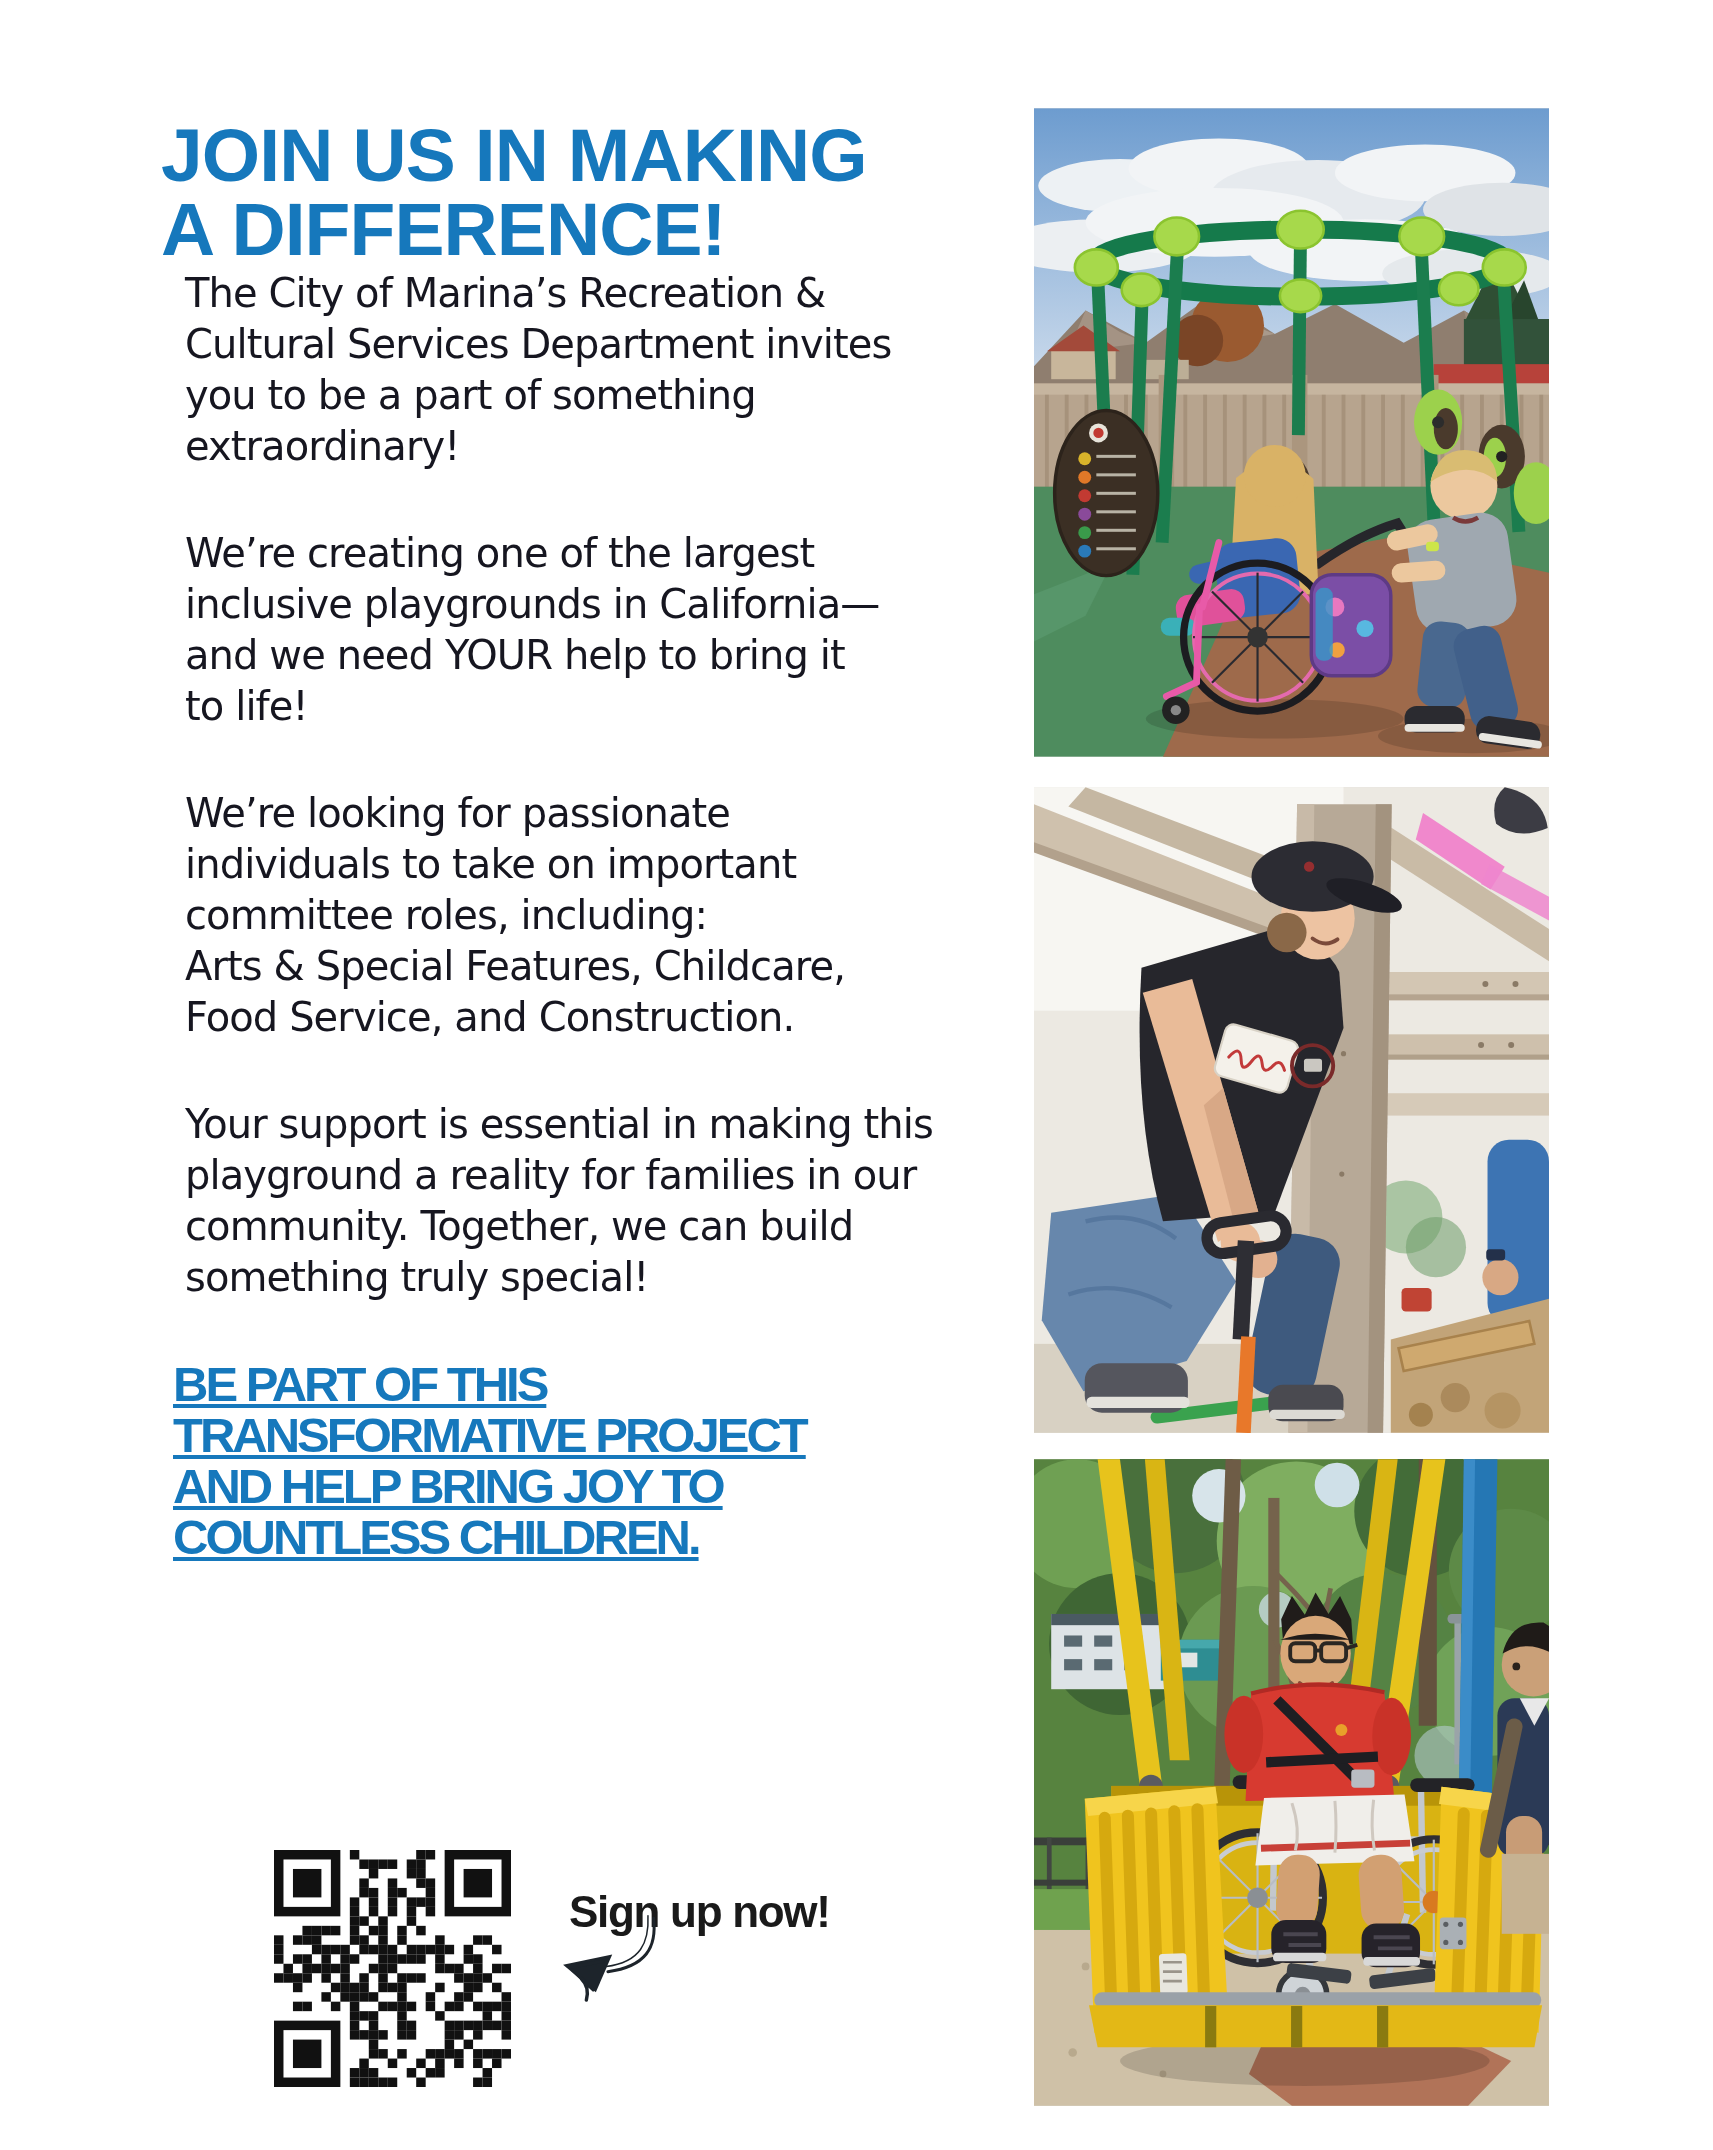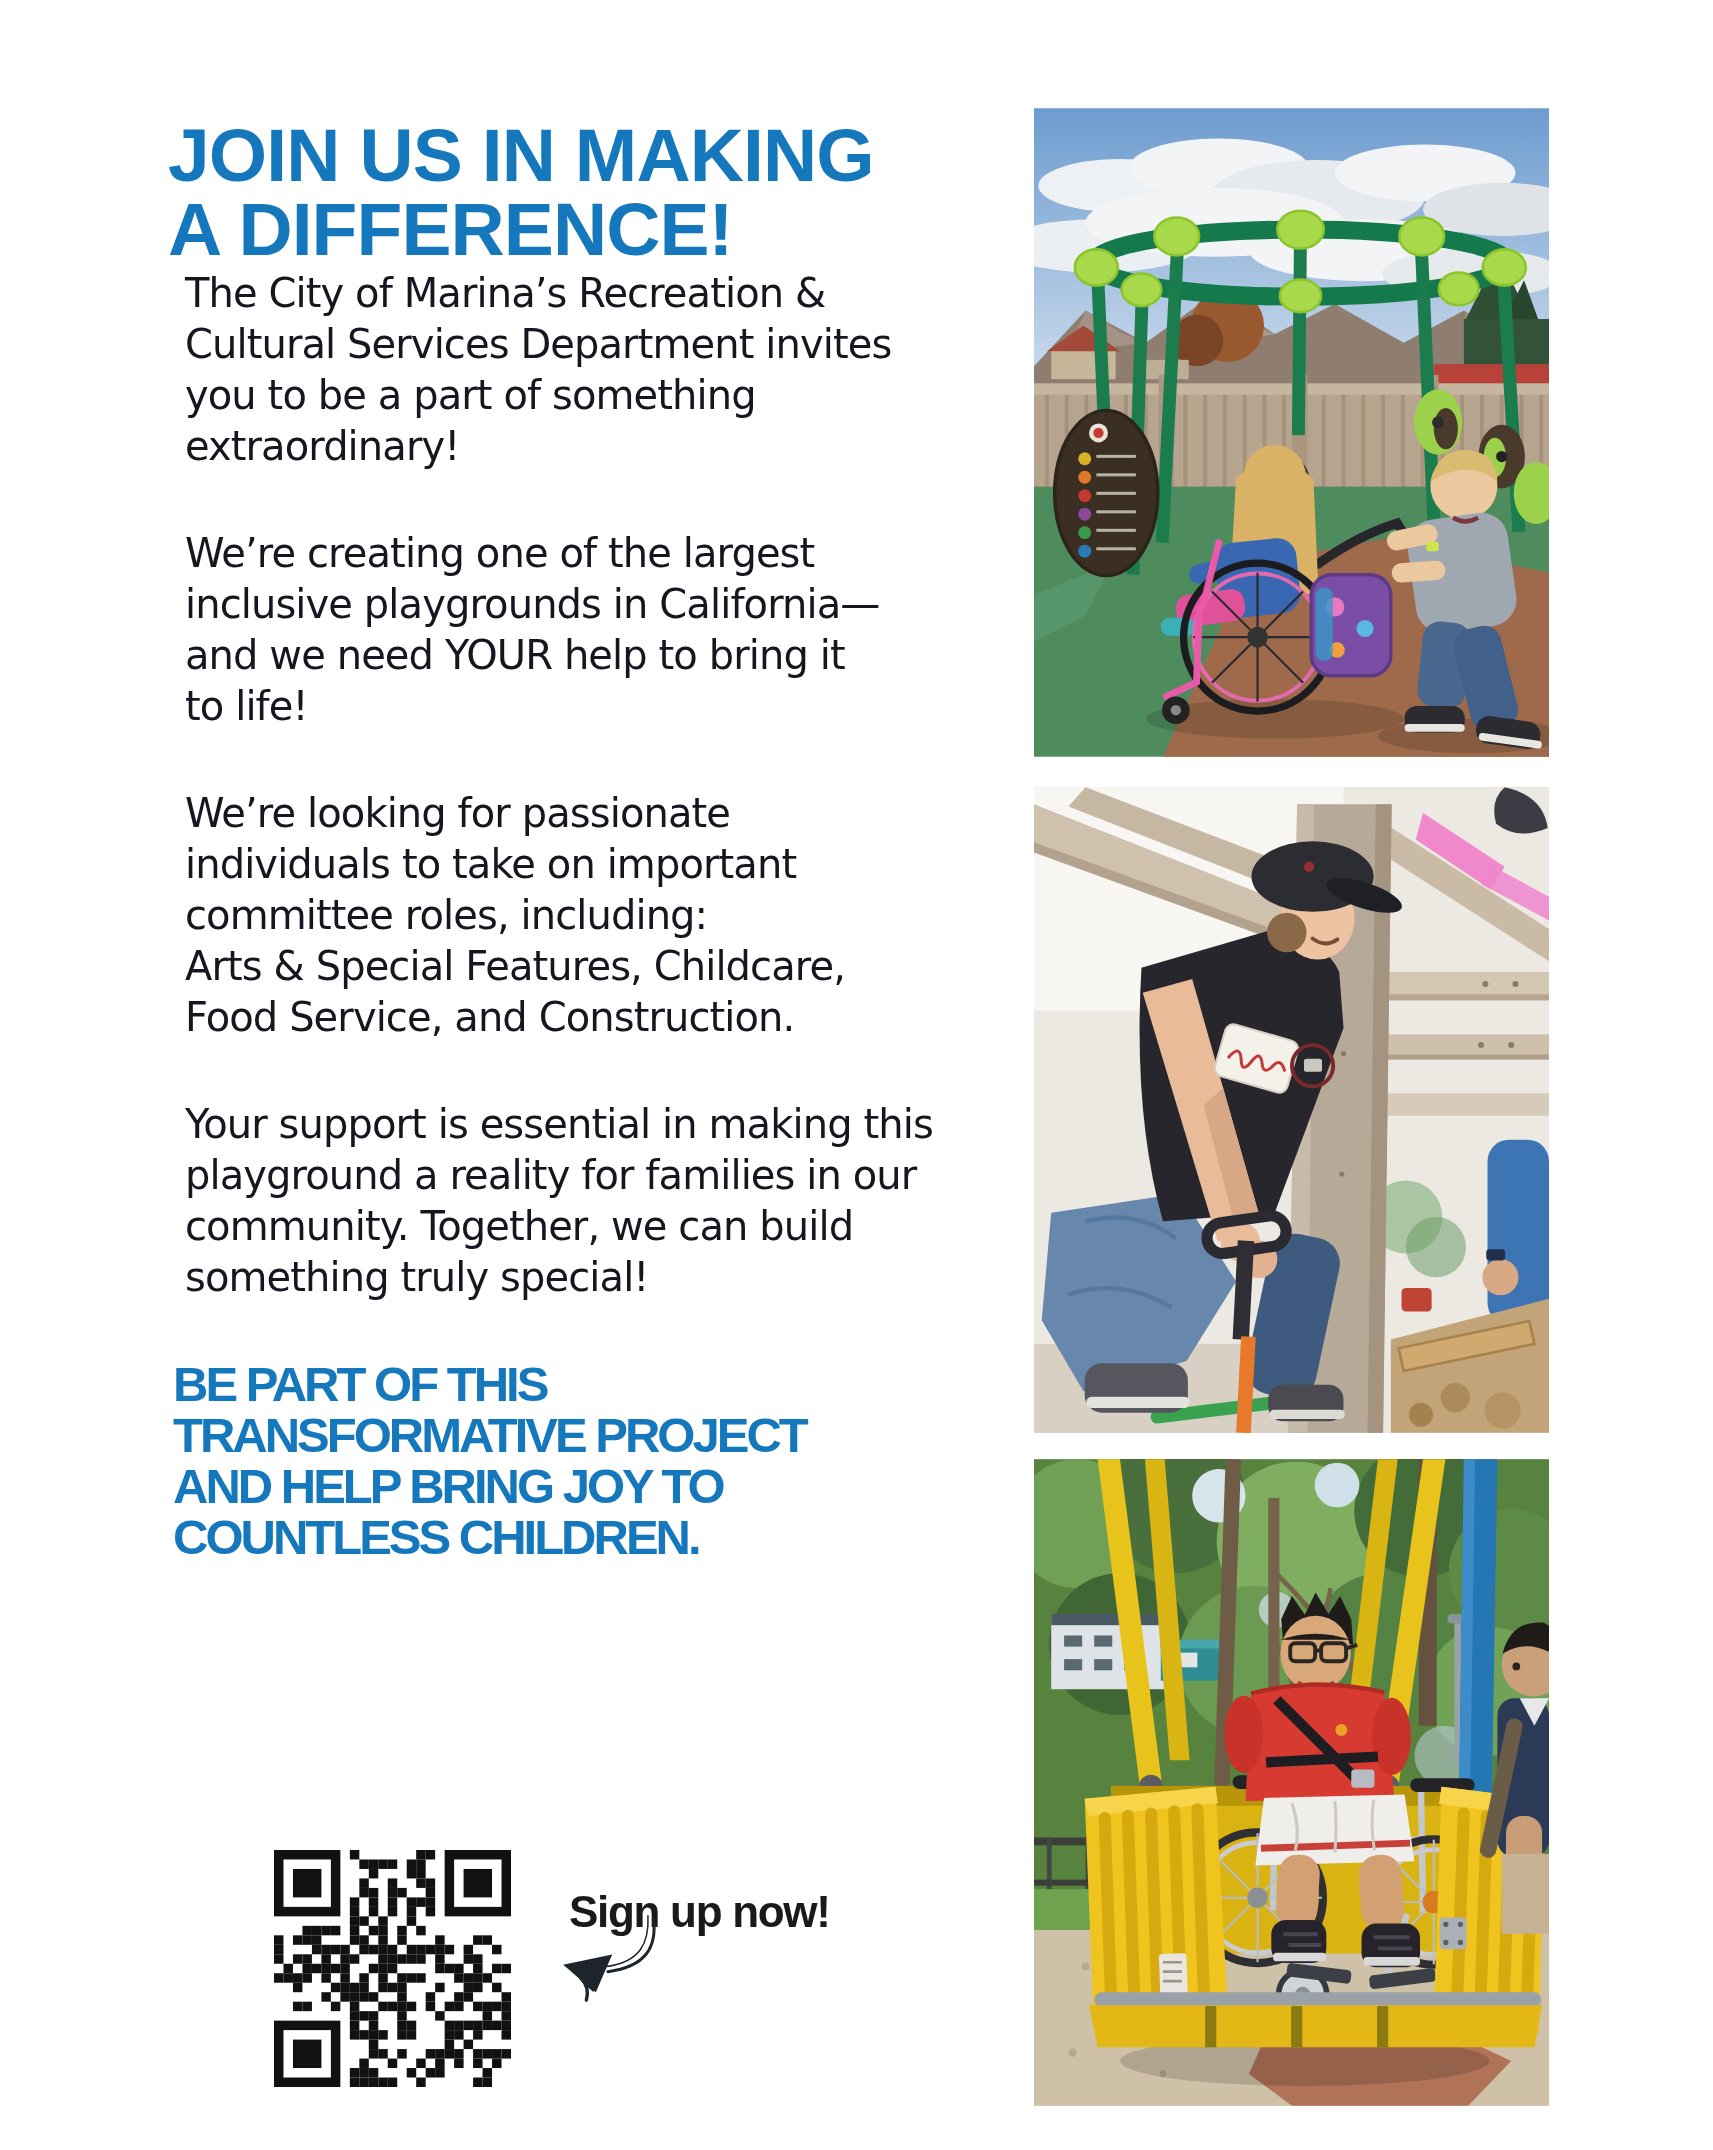--- a/index.html
+++ b/index.html
@@ -1,34 +1,34 @@
 <!DOCTYPE html>
 <html style="font-size:6.9px"><head>
 <meta charset="utf-8">
 <style>
   html,body{margin:0;padding:0;background:#ffffff;}
   #page{
     position:relative;width:1714px;height:2218px;background:#ffffff;
     overflow:hidden;font-family:"DejaVu Sans",sans-serif;
   }
   .headline{
-    position:absolute;left:168px;top:118px;margin:0;
+    position:absolute;left:161px;top:118px;margin:0;
     font-family:"Liberation Sans",sans-serif;font-weight:bold;
     font-size:75px;line-height:74px;letter-spacing:-0.9px;
     color:#1678BC;white-space:pre-line;
   }
   .copy{
     position:absolute;left:173px;top:268px;width:865px;
     color:#161620;font-size:40px;line-height:51px;letter-spacing:-0.9px;
   }
   .copy p{margin:0 0 56px 12px;white-space:pre-line;}
   .subheadline{
     margin:0;font-family:"Liberation Sans",sans-serif;font-weight:bold;
     font-size:49px;line-height:51px;letter-spacing:-3px;
-    color:#1678BC;white-space:pre-line;
+    color:#1678BC;white-space:pre-line;text-decoration:underline;
   }
   .cta-label{
     position:absolute;left:559px;top:1877px;margin:10px;
     font-family:"Liberation Sans",sans-serif;font-weight:bold;
     font-size:44px;letter-spacing:-1.3px;color:#1A1A1A;
   }
   #qr{position:absolute;left:274px;top:1850px;width:237px;height:237px;}
   #qr svg{display:block;}
   .arrow{position:absolute;left:538px;top:1901px;width:151px;height:112px;}
   .photo{position:absolute;left:1034px;width:515px;overflow:hidden;background:#ddd;}

